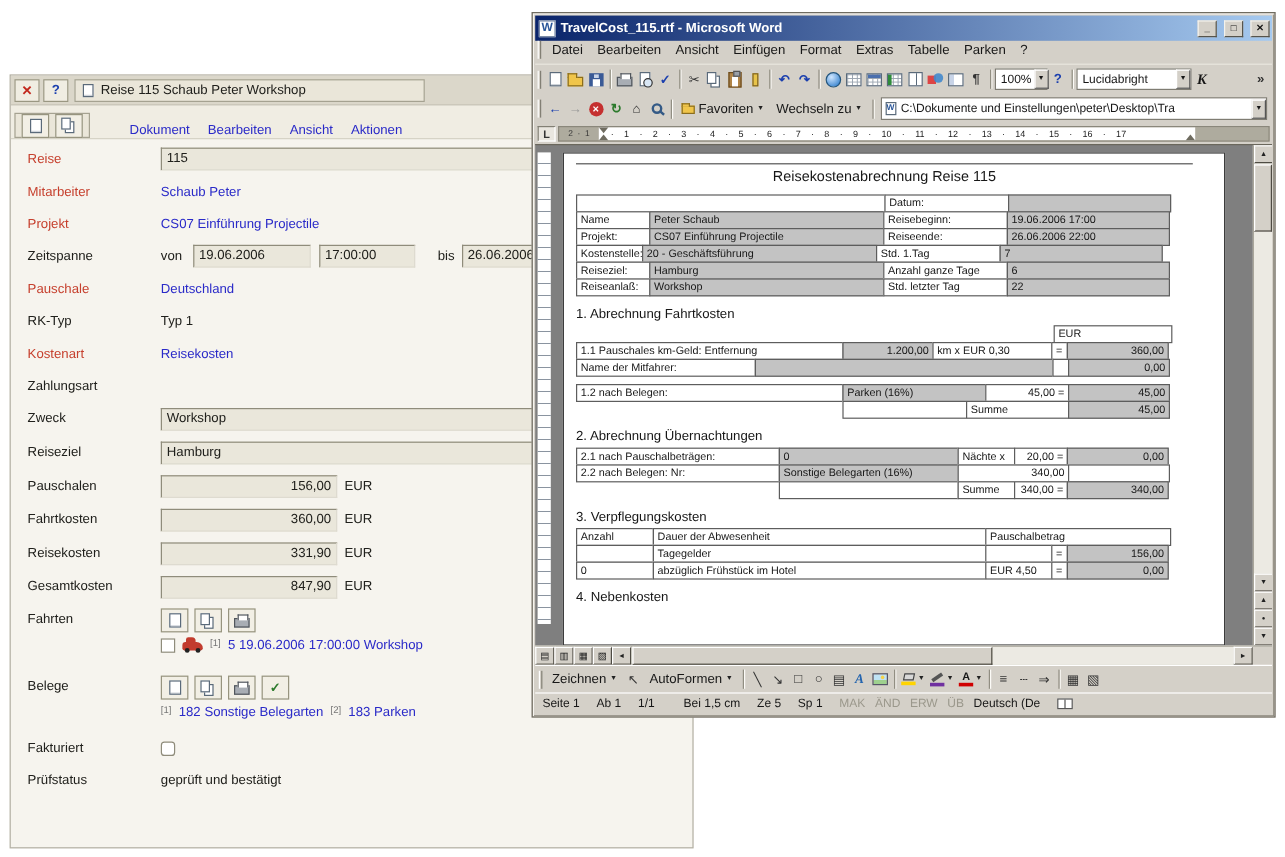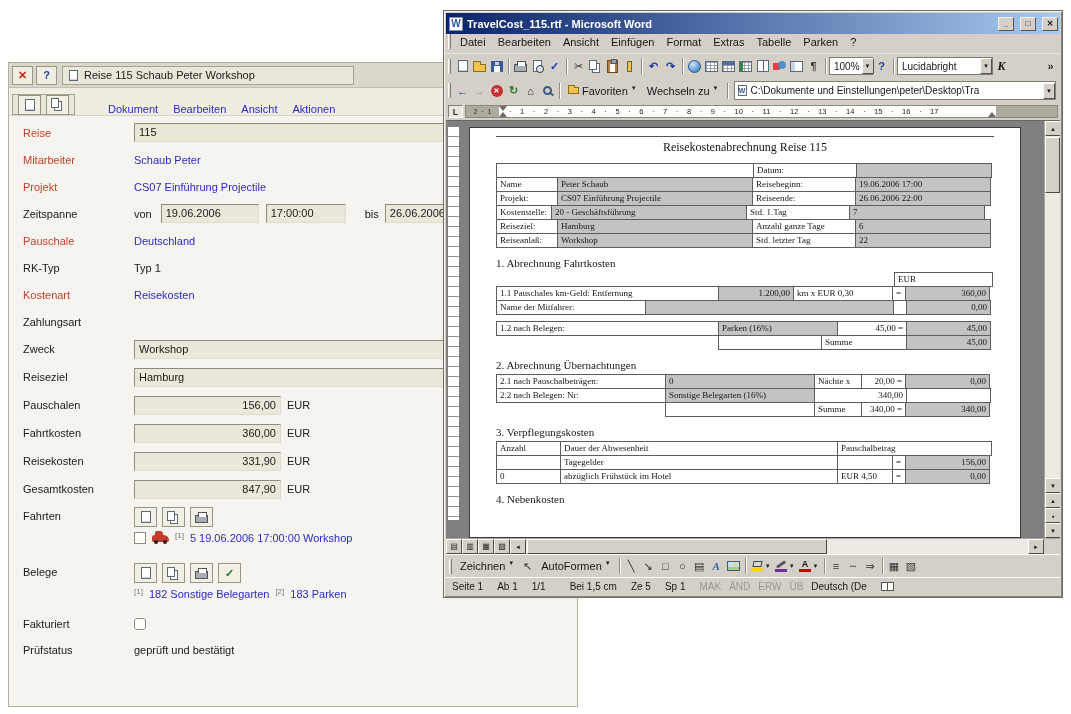--- a/index.html
+++ b/index.html
@@ -67,37 +67,37 @@
   .bold{font-weight:bold}
   .ital{font-style:italic;font-family:"Liberation Serif",serif;font-size:12px}
   .wsep{width:1px;height:16px;background:#918e82;box-shadow:1px 0 0 #fcfbf7;margin:0 3px;flex:none}
   .spacer{flex:1;min-width:0}
   .combo{display:flex;align-items:center;background:#fff;border:1px solid #7f7c72;height:18px;padding:0 0 0 4px;font-size:10px;flex:none;gap:2px;white-space:nowrap}
   .combo.zoom{width:44px}
   .combo.font{width:96px}
   .ddbtn{width:12px;height:16px;background:#d4d0c8;border:1px solid;border-color:#fff #555 #555 #fff;display:flex;align-items:center;justify-content:center;font-size:6px;flex:none;margin-left:auto}
   .dd{font-size:6px;color:#222}
   .w-webbar{height:25px;flex:none;display:flex;align-items:center;padding:0 1px}
-  .wbtn-txt{display:flex;gap:3px;padding:1px 5px;flex:none;white-space:nowrap}
+  .wbtn-txt{display:flex;align-items:center;gap:3px;padding:1px 5px;flex:none;white-space:nowrap}
   .addr{flex:1;display:flex;align-items:center;background:#fff;border:1px solid #7f7c72;height:19px;margin:0 3px;padding-left:3px;gap:4px;min-width:0}
   .addr-text{font-size:10px;white-space:nowrap;overflow:hidden;flex:1}
   .w-rulerrow{height:17px;flex:none;display:flex;align-items:center;padding:0 2px}
   .tabsel{width:15px;height:13px;background:#e9e6df;border:1px solid;border-color:#827f74 #fff #fff #827f74;font-size:9px;font-weight:bold;display:flex;align-items:center;justify-content:center;color:#333;flex:none}
   .hruler{flex:1;height:13px;margin-left:2px;background:#aeab9e;border:1px solid #8a877b;display:flex;overflow:hidden}
   .hr-margin{width:33px;flex:none;font-size:7px;line-height:11px;text-align:center;color:#333;word-spacing:2px}
   .hr-white{width:497px;flex:none;background:#fff;position:relative;height:100%}
   .hr-nums{display:block;font-size:7.5px;line-height:11px;color:#222;word-spacing:6.5px;white-space:nowrap;overflow:hidden;padding-left:10px}
   .hr-tail{flex:1;background:#aeab9e}
   .indent-top{position:absolute;left:0;top:0;width:0;height:0;border-left:4px solid transparent;border-right:4px solid transparent;border-top:5px solid #6f6c60}
   .indent-bot{position:absolute;left:0;bottom:0;width:0;height:0;border-left:4px solid transparent;border-right:4px solid transparent;border-bottom:5px solid #6f6c60}
   .indent-right{position:absolute;right:0;bottom:0;width:0;height:0;border-left:4px solid transparent;border-right:4px solid transparent;border-bottom:5px solid #6f6c60}
   .w-docarea{flex:1;background:#7f7f7f;display:flex;overflow:hidden;border-top:1px solid #6a675c;align-items:stretch}
   .vruler{width:15px;flex:none;position:relative}
   .vruler::before{content:"";position:absolute;left:2px;top:6px;bottom:18px;width:11px;background:#fff;background-image:repeating-linear-gradient(to bottom,transparent 0 9px,#8a94a0 9px 10px)}
-  .page{width:552px;flex:none;margin:6px 0 0 8px;background:#fff;border:1px solid #3c3c3c;padding:8px 26px 0 26px;font-family:Liberation Serif, serif;overflow:hidden}
+  .page{width:552px;flex:none;margin:6px 0 0 8px;background:#fff;border:1px solid #3c3c3c;padding:8px 26px 0 10px;font-family:Liberation Sans, sans-serif;overflow:hidden}
   .vscroll{width:16px;flex:none;margin-left:auto;background:#eceae3;display:flex;flex-direction:column;border-left:1px solid #a9a69b}
   .sbtn{width:16px;height:15px;background:#d4d0c8;border:1px solid;border-color:#fff #4e4b43 #4e4b43 #fff;font-size:6px;display:flex;align-items:center;justify-content:center;color:#222;flex:none}
   .sbtn.dot{font-size:5px}
   .sbtn.vw{font-size:8px}
   .vtrack{flex:1;position:relative}
   .vthumb{position:absolute;left:0;top:1px;width:15px;height:56px;background:#d4d0c8;border:1px solid;border-color:#fff #4e4b43 #4e4b43 #fff}
   .w-hscrollrow{height:16px;flex:none;display:flex;background:#eceae3;border-top:1px solid #a9a69b}
   .htrack{flex:1;position:relative}
   .hthumb{position:absolute;top:0;left:1px;width:300px;height:15px;background:#d4d0c8;border:1px solid;border-color:#fff #4e4b43 #4e4b43 #fff}
   .hcorner{width:16px;flex:none;background:#d4d0c8}

